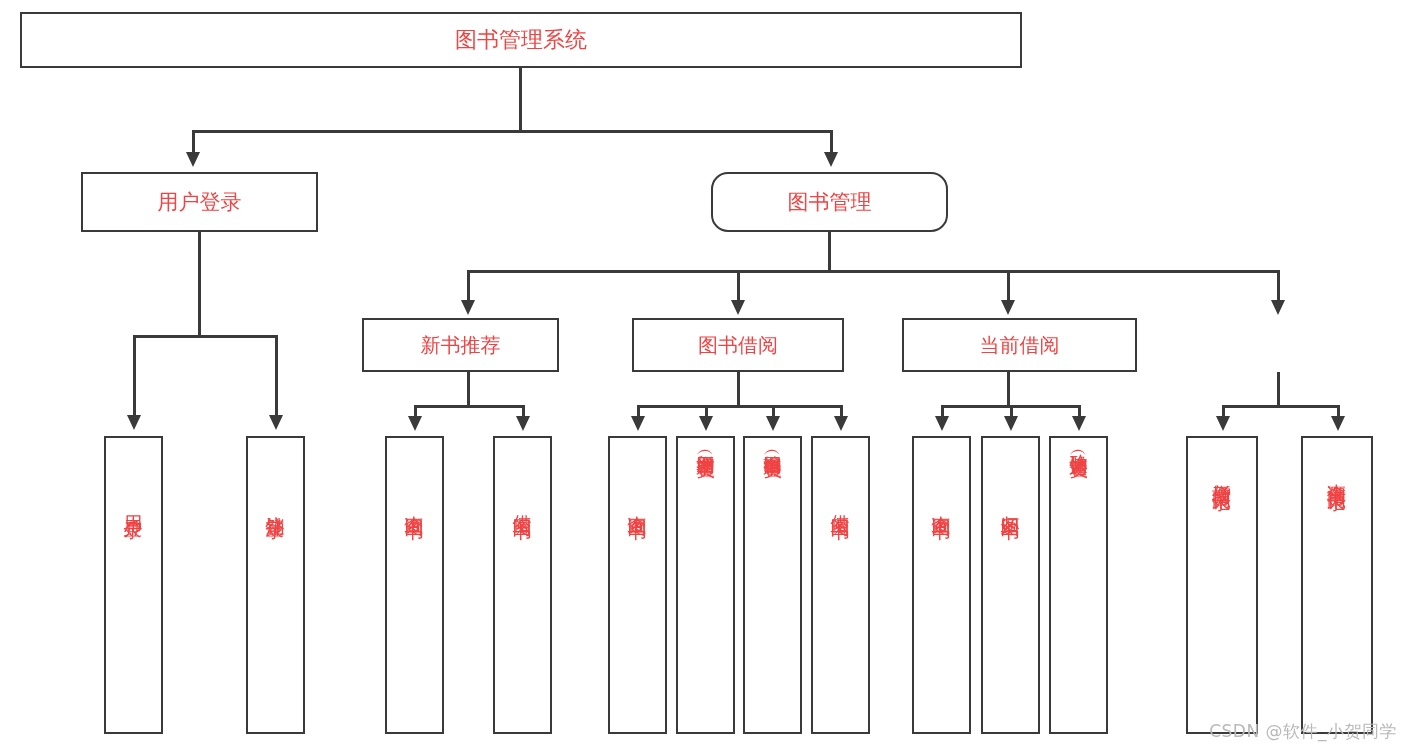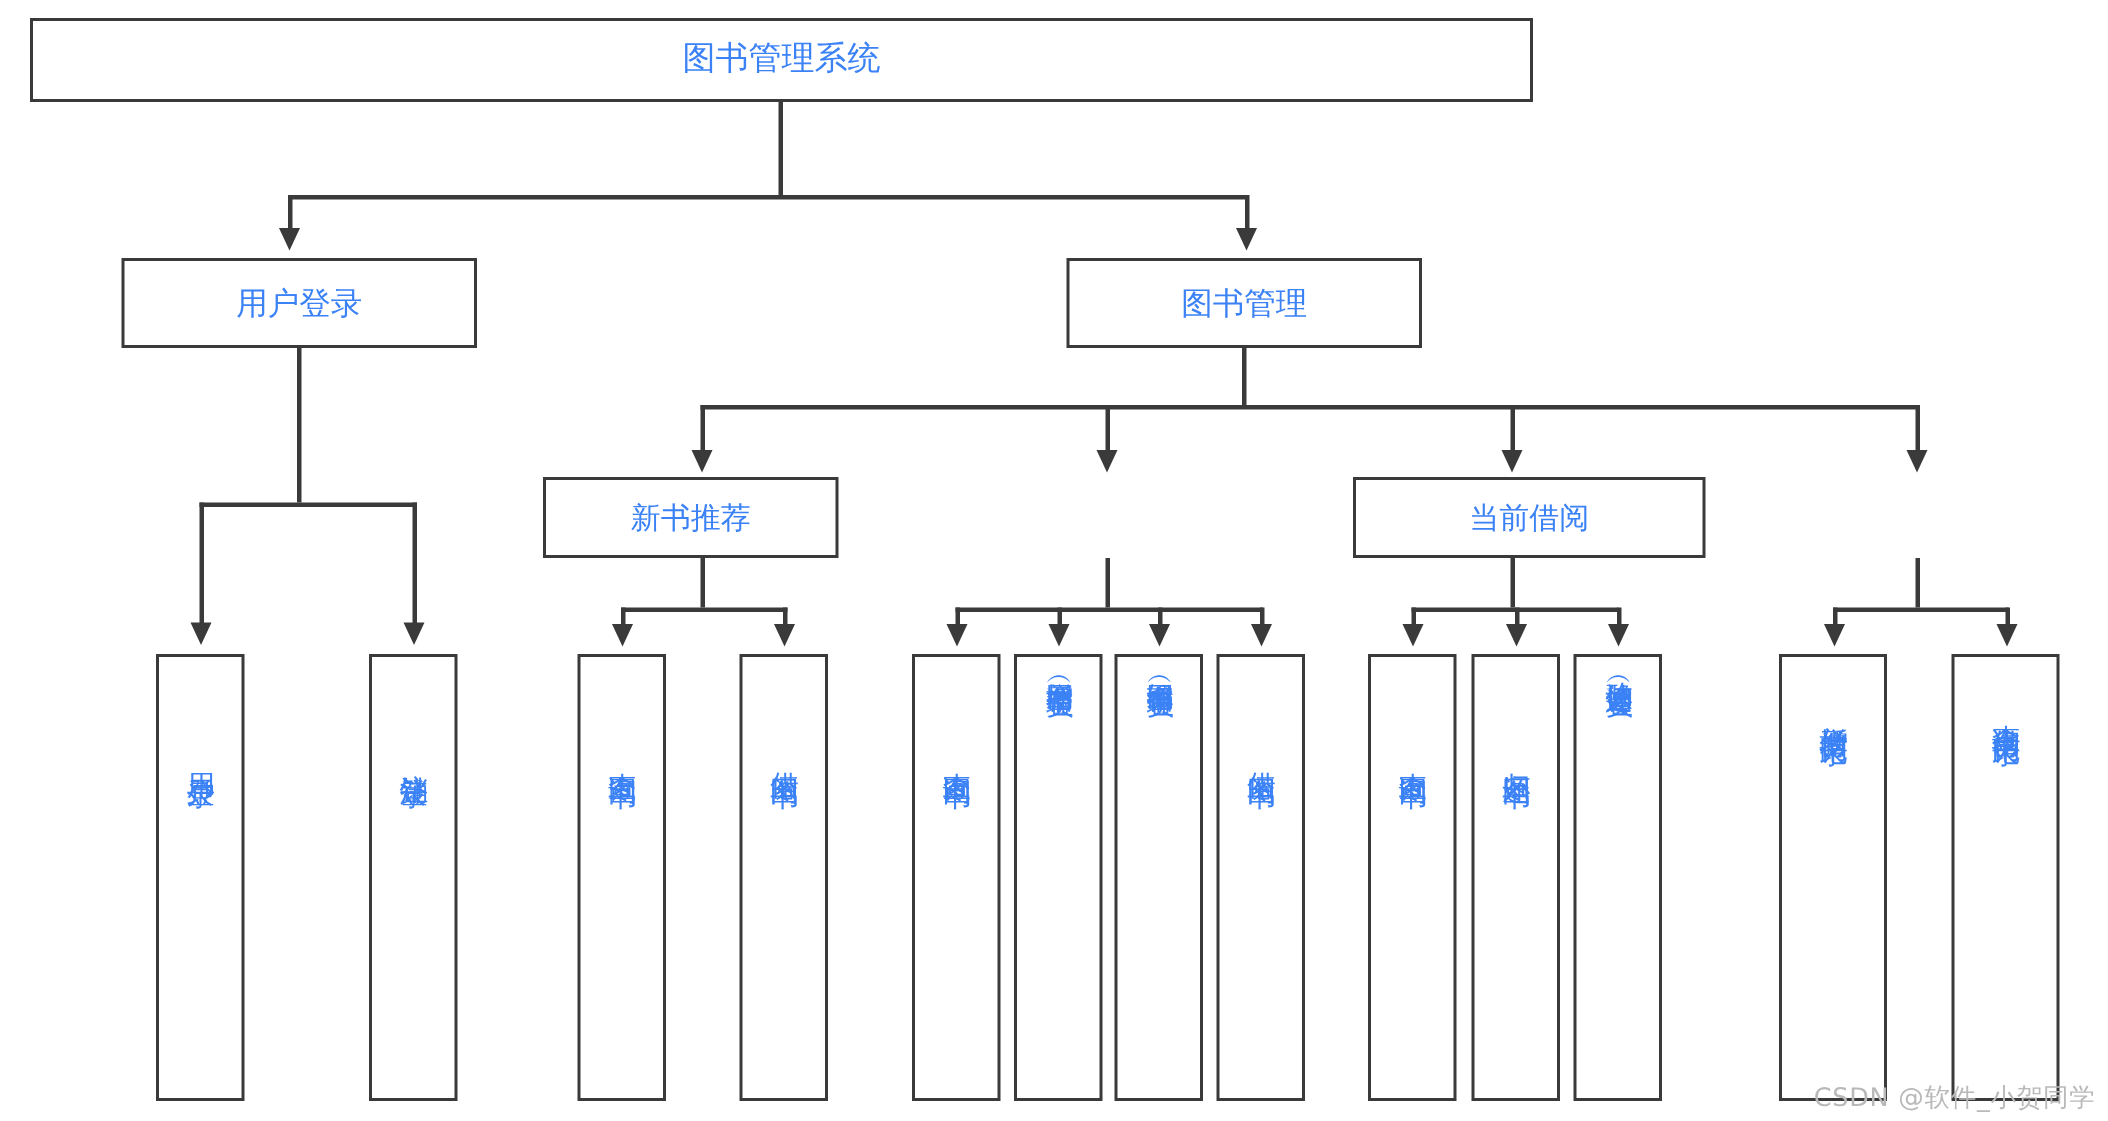--- a/index.html
+++ b/index.html
@@ -14,21 +14,21 @@
     height:747px;
     background:#ffffff;
     overflow:hidden;
   }
   
   .node{
     position:absolute;
     box-sizing:border-box;
     border:2.5px solid #3a3a3a;
     background:#ffffff;
-    color:#3b82f6;
+    color:#ef4444;
     display:flex;
     align-items:center;
     justify-content:center;
     text-align:center;
     line-height:1.25;
   }
   .node.root{
     font-size:22px;
   }
   .node.lvl2{
@@ -102,21 +102,21 @@
   <div class="edge v" style="left:192px;top:130px;height:25px;"></div>
   <div class="arrow" style="left:186px;top:152px;"></div>
 
   <div class="edge v" style="left:830px;top:130px;height:25px;"></div>
   <div class="arrow" style="left:824px;top:152px;"></div>
 
   <div class="node lvl2" style="left:81px;top:172px;width:237px;height:60px;">
     <span>用户登录</span>
   </div>
 
-  <div class="node lvl2" style="left:711px;top:172px;width:237px;height:60px;">
+  <div class="node lvl2" style="left:711px;top:172px;width:237px;height:60px;border-radius:17px;">
     <span>图书管理</span>
   </div>
 
   <div class="edge v" style="left:198px;top:232px;height:103px;"></div>
   <div class="edge h" style="left:133px;top:335px;width:145px;"></div>
   <div class="edge v" style="left:133px;top:335px;height:83px;"></div>
   <div class="arrow" style="left:127px;top:415px;"></div>
   <div class="edge v" style="left:275px;top:335px;height:83px;"></div>
   <div class="arrow" style="left:269px;top:415px;"></div>
 
@@ -130,20 +130,23 @@
   <div class="arrow" style="left:731px;top:300px;"></div>
 
   <div class="edge v" style="left:1007px;top:270px;height:33px;"></div>
   <div class="arrow" style="left:1001px;top:300px;"></div>
 
   <div class="edge v" style="left:1277px;top:270px;height:33px;"></div>
   <div class="arrow" style="left:1271px;top:300px;"></div>
 
   <div class="node lvl3" style="left:362px;top:318px;width:197px;height:54px;">
     <span>新书推荐</span>
+  </div>
+  <div class="node lvl3" style="left:632px;top:318px;width:212px;height:54px;">
+    <span>图书借阅</span>
   </div>
   <div class="node lvl3" style="left:902px;top:318px;width:235px;height:54px;">
     <span>当前借阅</span>
   </div>
 
   <div class="edge v" style="left:467px;top:372px;height:33px;"></div>
   <div class="edge h" style="left:414px;top:405px;width:111px;"></div>
   <div class="edge v" style="left:414px;top:405px;height:14px;"></div>
   <div class="arrow" style="left:408px;top:416px;"></div>
   <div class="edge v" style="left:522px;top:405px;height:14px;"></div>

